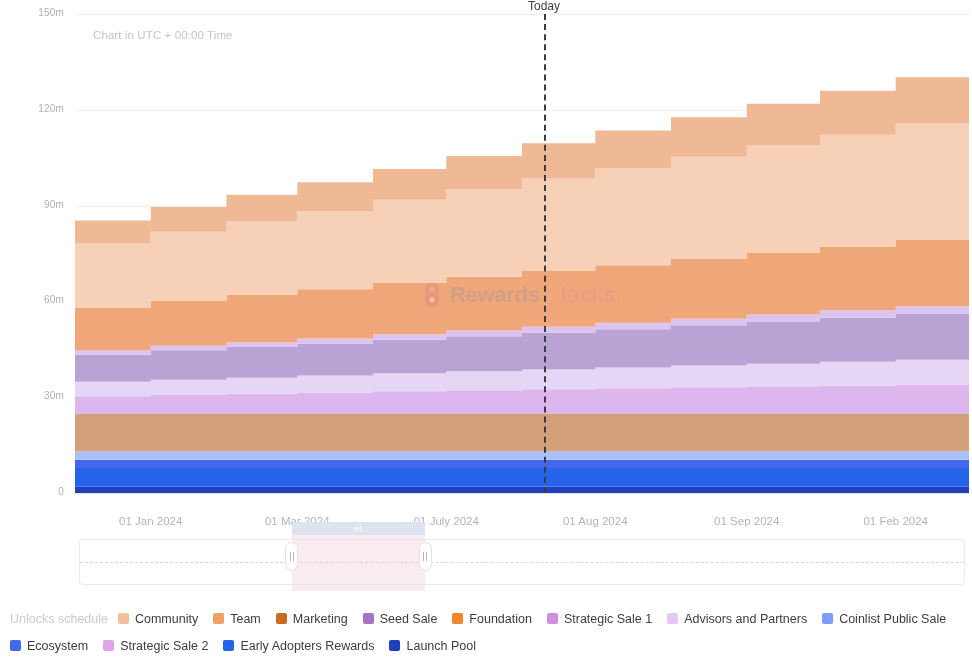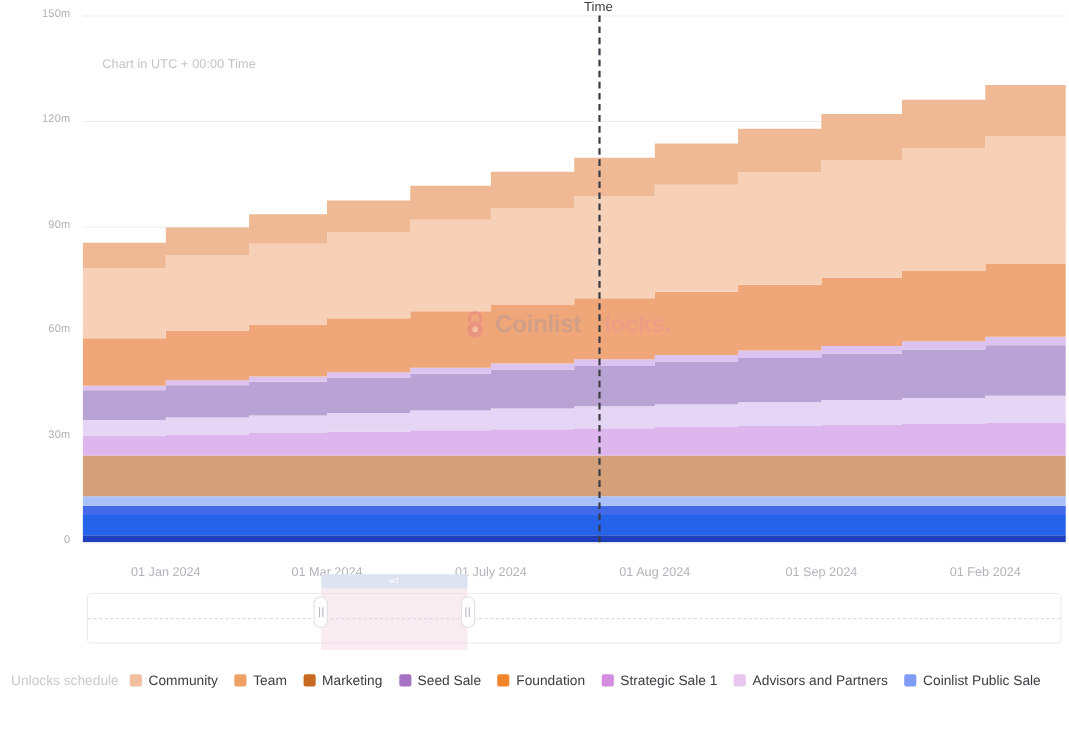--- a/index.html
+++ b/index.html
@@ -52,21 +52,20 @@
     position: absolute; top: -1px;
     font-size: 12px; color: #3d3d45;
     transform: translateX(-50%);
     white-space: nowrap;
   }
 
   #utc-note {
     position: absolute; left: 93px; top: 29px;
     font-size: 11.5px; color: #c3c3cb;
     letter-spacing: .1px;
-    margin-top: 24px;
   }
 
   
   #watermark {
     position: absolute; left: 421px; top: 282px;
     display: flex; align-items: center; gap: 7px;
     opacity: .30; pointer-events: none;
   }
   #watermark .wm-text {
     font-size: 22px; font-weight: bold; letter-spacing: -.3px;
@@ -161,25 +160,25 @@
           <path d="M 0.00 206.61 L 75.72 206.61 L 75.72 192.88 L 151.44 192.88 L 151.44 180.74 L 222.28 180.74 L 222.28 168.29 L 298.00 168.29 L 298.00 154.88 L 371.28 154.88 L 371.28 142.10 L 447.00 142.10 L 447.00 129.33 L 520.28 129.33 L 520.28 116.56 L 596.00 116.56 L 596.00 103.14 L 671.72 103.14 L 671.72 89.73 L 745.00 89.73 L 745.00 76.64 L 820.72 76.64 L 820.72 63.23 L 894.00 63.23 L 894.00 50.14 L 894 50.14 L 894 98.67 L 894.00 98.67 L 894.00 109.53 L 820.72 109.53 L 820.72 120.71 L 745.00 120.71 L 745.00 131.57 L 671.72 131.57 L 671.72 142.74 L 596.00 142.74 L 596.00 153.92 L 520.28 153.92 L 520.28 164.46 L 447.00 164.46 L 447.00 174.99 L 371.28 174.99 L 371.28 185.85 L 298.00 185.85 L 298.00 197.03 L 222.28 197.03 L 222.28 207.57 L 151.44 207.57 L 151.44 217.79 L 75.72 217.79 L 75.72 229.60 L 0.00 229.60 Z" fill="#f0b995"></path>
         </svg>
     </div>
 
     <div id="watermark">
       <svg width="22" height="26" viewBox="0 0 22 26">
         <path d="M6 11 V7 a5 5 0 0 1 10 0 V11" fill="none" stroke="#e06a8c" stroke-width="3"></path>
         <ellipse cx="11" cy="17.5" rx="7" ry="7.5" fill="#e06a8c"></ellipse>
         <circle cx="11" cy="17.5" r="2.6" fill="#ffffff"></circle>
       </svg>
-      <div class="wm-text"><span class="wm-token">Coinlist</span><span class="wm-unlocks">locks</span><span class="wm-dot">.</span></div>
+      <div class="wm-text"><span class="wm-token">Rewards</span><span class="wm-unlocks">locks</span><span class="wm-dot">.</span></div>
     </div>
 
     <div id="today-line" style="left: 543.984px;"></div>
-    <div id="today-label" style="left: 543.984px;">Time</div>
+    <div id="today-label" style="left: 543.984px;">Today</div>
     <div id="utc-note">Chart in UTC + 00:00 Time</div>
     <div id="xticks">
         <div class="xtick" style="left: 150.721px;">01 Jan 2024</div>
         <div class="xtick" style="left: 297.279px;">01 Mar 2024</div>
         <div class="xtick" style="left: 446.279px;">01 July 2024</div>
         <div class="xtick" style="left: 595.279px;">01 Aug 2024</div>
         <div class="xtick" style="left: 746.721px;">01 Sep 2024</div>
         <div class="xtick" style="left: 895.721px;">01 Feb 2024</div>
       </div>
   </div>
@@ -228,15 +227,33 @@
         </div>
         <div class="legend-item">
           <div class="legend-swatch" style="background: rgb(231, 198, 239);"></div>
           <div class="legend-label">Advisors and Partners</div>
         </div>
         <div class="legend-item">
           <div class="legend-swatch" style="background: rgb(127, 156, 245);"></div>
           <div class="legend-label">Coinlist Public Sale</div>
         </div>
       </div>
+    <div class="legend-row" id="legend-row-2">
+        <div class="legend-item">
+          <div class="legend-swatch" style="background: rgb(65, 105, 234);"></div>
+          <div class="legend-label">Ecosystem</div>
+        </div>
+        <div class="legend-item">
+          <div class="legend-swatch" style="background: rgb(223, 164, 232);"></div>
+          <div class="legend-label">Strategic Sale 2</div>
+        </div>
+        <div class="legend-item">
+          <div class="legend-swatch" style="background: rgb(37, 99, 235);"></div>
+          <div class="legend-label">Early Adopters Rewards</div>
+        </div>
+        <div class="legend-item">
+          <div class="legend-swatch" style="background: rgb(30, 63, 190);"></div>
+          <div class="legend-label">Launch Pool</div>
+        </div>
+      </div>
   </div>
 
 </div>
 
 </body></html>

